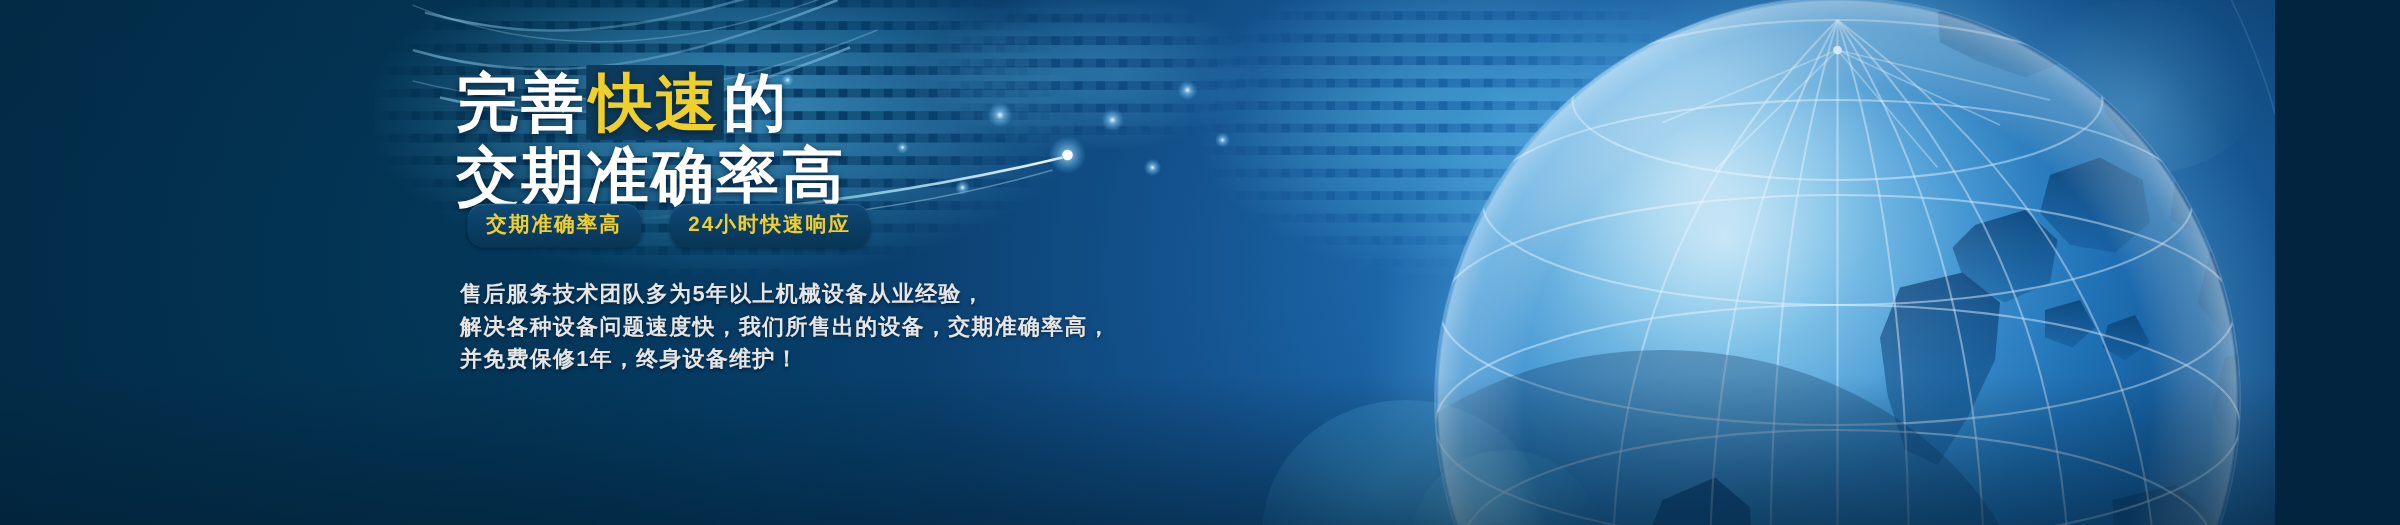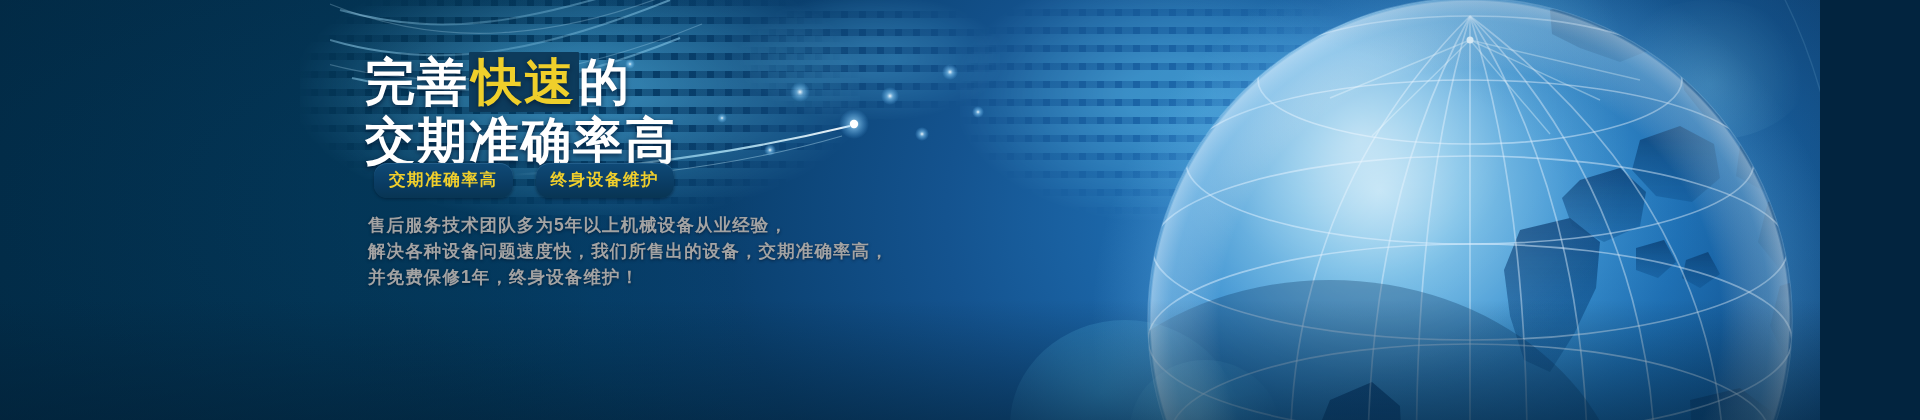--- a/index.html
+++ b/index.html
@@ -98,22 +98,22 @@
     font-size:16.5px;
     font-weight:bold;
     letter-spacing:1.6px;
     border-radius:13px;
     padding:6px 15px 7px 15px;
     box-shadow:inset 0 1px 0 rgba(120,190,240,0.18), 0 1px 3px rgba(0,15,32,0.45);
     white-space:nowrap;
   }
 
   .para{
-    position:absolute;left:368px;top:212px;
-    color:#a3a3a3;
+    position:absolute;left:368px;top:222px;
+    color:#e5e5e5;
     font-size:17.5px;
     font-weight:bold;
     line-height:26px;
     letter-spacing:1.1px;
     text-shadow:0 1px 3px rgba(0,18,40,0.7);
     white-space:nowrap;
   }
   .para span{display:block;}
 </style>
 </head>
@@ -301,21 +301,21 @@
 
   <div class="content">
 
     <div class="title">
       <span class="tline l1"><span>完善</span><span class="hl">快速</span><span>的</span></span>
       <span class="tline l2">交期准确率高</span>
     </div>
 
     <div class="badges">
       <span class="badge">交期准确率高</span>
-      <span class="badge">终身设备维护</span>
+      <span class="badge">24小时快速响应</span>
     </div>
 
     <div class="para">
       <span>售后服务技术团队多为5年以上机械设备从业经验，</span>
       <span>解决各种设备问题速度快，我们所售出的设备，交期准确率高，</span>
       <span>并免费保修1年，终身设备维护！</span>
     </div>
 
   </div>
 </div>

